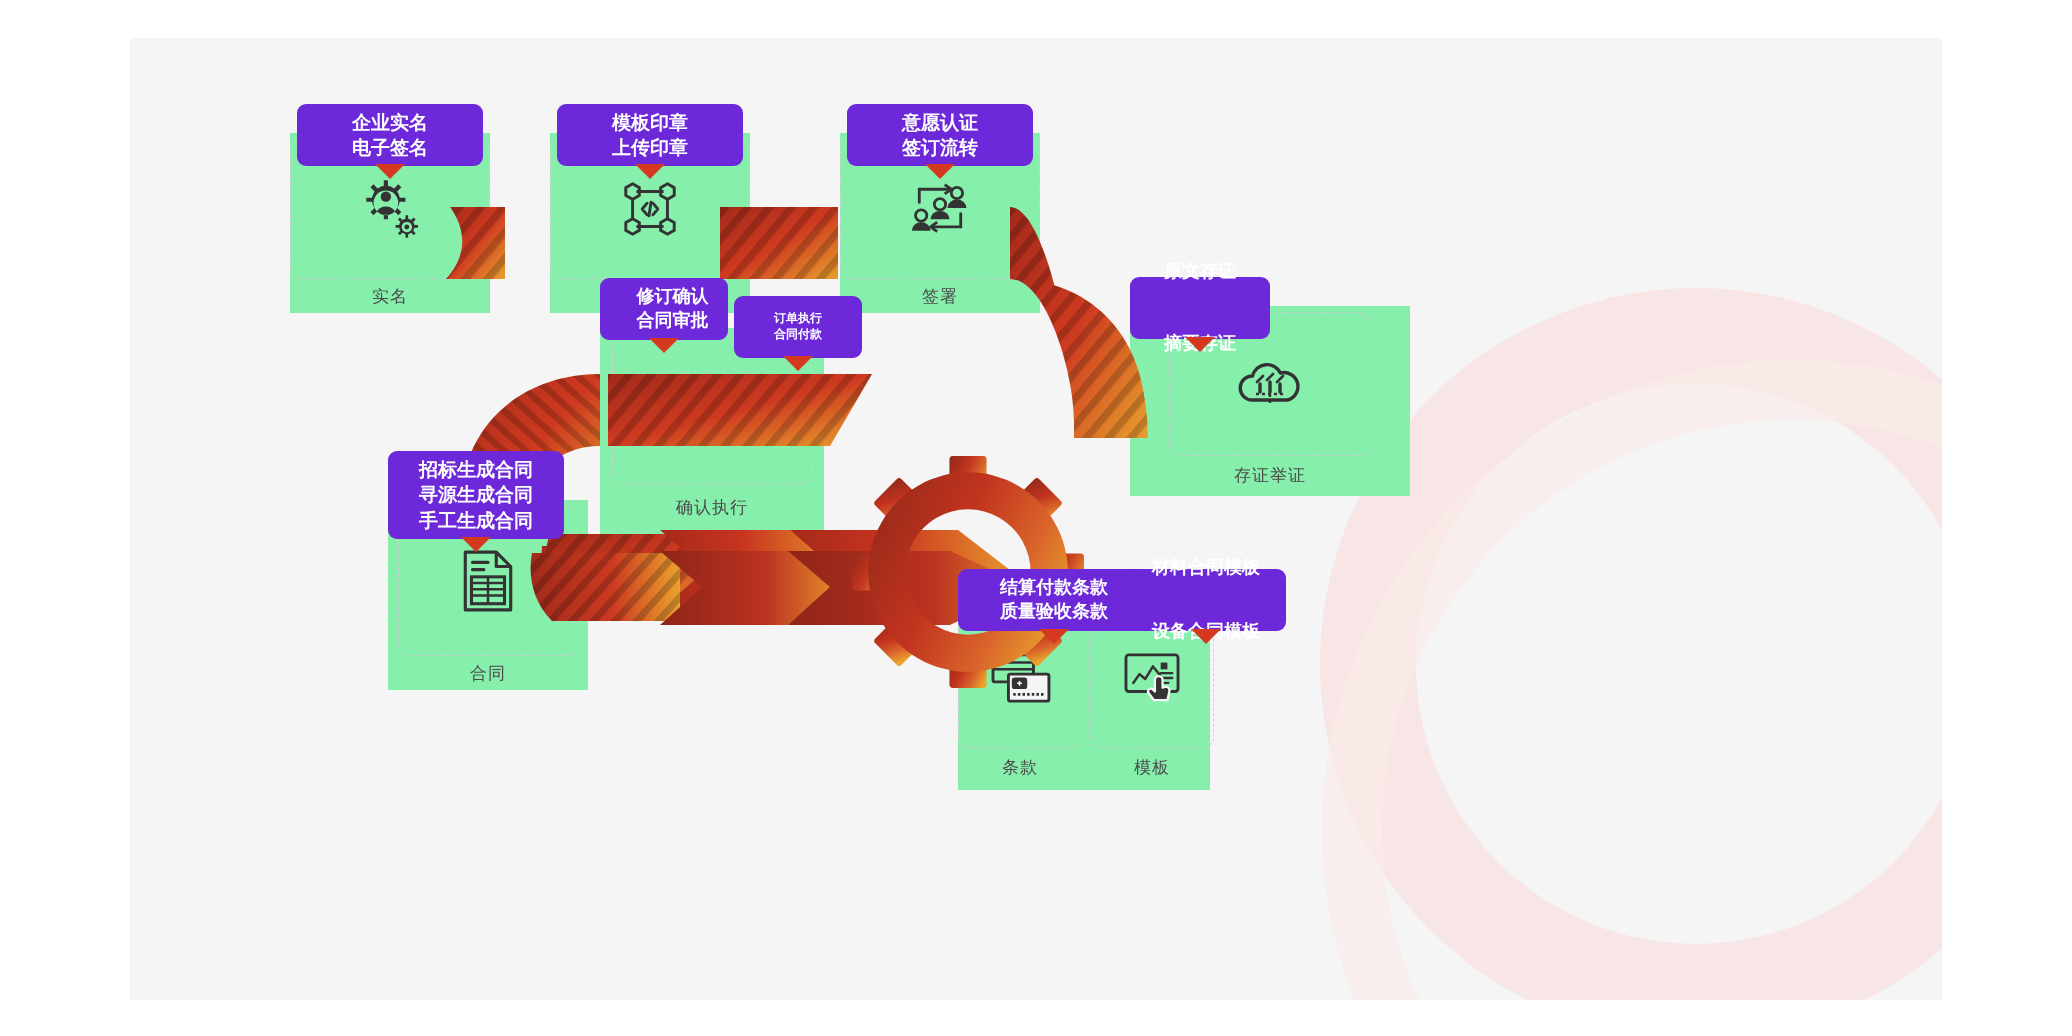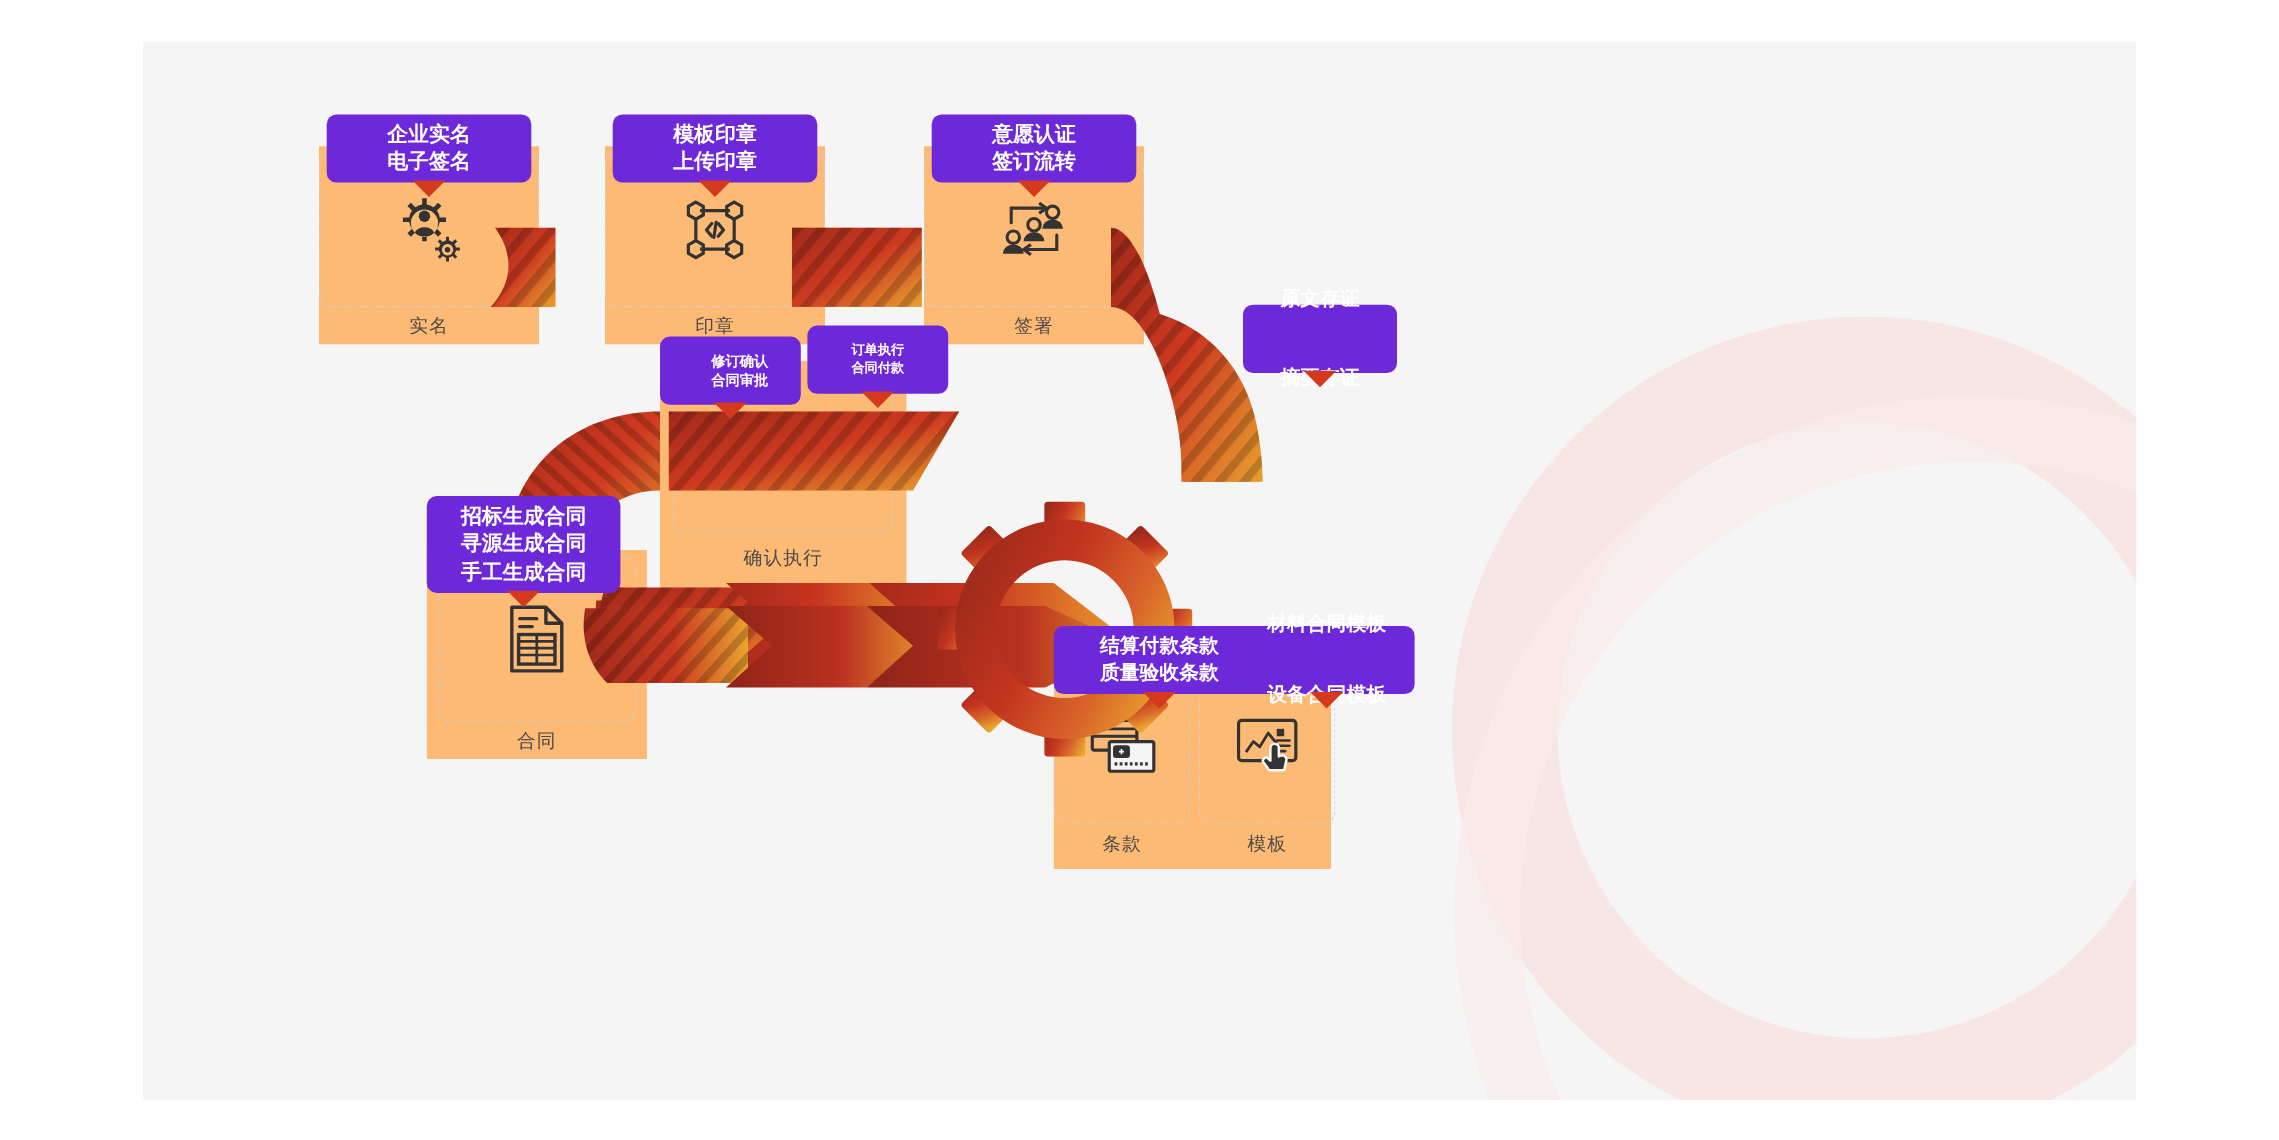--- a/index.html
+++ b/index.html
@@ -6,21 +6,21 @@
   body{width:2072px;height:1036px;font-family:"Liberation Sans","DejaVu Sans",sans-serif;overflow:hidden;}
   #stage{position:relative;width:2072px;height:1036px;background:#ffffff;}
   #canvas{position:absolute;left:130px;top:38px;width:1812px;height:962px;background:#f5f5f5;overflow:hidden;}
 
   
   .deco-ring{position:absolute;border-radius:50%;pointer-events:none;}
   .ring-a{width:560px;height:560px;right:-130px;bottom:-40px;border:96px solid #f7e3e2;opacity:.85;}
   .ring-b{width:820px;height:820px;right:-320px;bottom:-300px;border:60px solid #f9ebea;opacity:.7;}
 
   
-  .card{position:absolute;background:#fdba74;box-sizing:border-box;}
+  .card{position:absolute;background:#86efac;box-sizing:border-box;}
   .card .dashbox{position:absolute;border:1.6px dashed #cfcfcf;border-radius:10px;box-sizing:border-box;
                  display:flex;align-items:center;justify-content:center;}
   .card .caption{position:absolute;left:0;right:0;text-align:center;color:#4b4b4b;font-size:17px;letter-spacing:1px;}
   .ic{display:block;}
 
   
   .badge{position:absolute;background:#6d28d9;border-radius:9px;box-sizing:border-box;
          display:flex;flex-direction:column;align-items:center;justify-content:center;
          color:#fff;font-weight:bold;font-size:19px;line-height:1.33;padding:9px 14px 9px;z-index:6;
          text-align:center;white-space:nowrap;}
@@ -248,41 +248,52 @@
         </svg>
       </div>
       <div class="caption" style="top:152px;text-align:center;">签署</div>
     </div>
     <div class="badge" style="left:717px;top:66px;width:186px;height:62px;">
       <span>意愿认证</span>
       <span>签订流转</span>
       <div class="nub"></div>
     </div>
 
+    <div class="card" style="left:1000px;top:268px;width:280px;height:190px;">
+      <div class="dashbox" style="left:40px;top:6px;width:200px;height:144px;">
+        <svg class="ic" width="72" height="60" viewBox="0 0 72 60" fill="none" stroke="#333" stroke-width="3.4">
+          <path d="M18,46 a12,12 0 0 1 0.5,-24 a15,15 0 0 1 28,-3 a11,11 0 0 1 7,27 Z" stroke-linejoin="round"></path>
+          <path d="M26,38 L26,30 M36,38 L36,28 M46,38 L46,30" stroke-linecap="round"></path>
+          <path d="M23,28 L29,22 M33,26 L39,20 M43,28 L49,22" stroke-linecap="round" stroke-width="2.6"></path>
+          <path d="M22,40 L50,40 M36,40 L36,50" stroke-width="2.4" stroke-dasharray="3 3"></path>
+        </svg>
+      </div>
+      <div class="caption" style="top:158px;">存证举证</div>
+    </div>
     <div class="badge" style="left:1000px;top:239px;width:140px;height:62px;font-size:18px;gap:48px;">
       <span>原文存证</span>
       <span>摘要存证</span>
       <div class="nub"></div>
     </div>
 
     <div class="card" style="left:470px;top:290px;width:224px;height:210px;">
       <div class="dashbox" style="left:12px;top:6px;width:200px;height:150px;">
         <svg class="ic" width="70" height="64" viewBox="0 0 70 64" fill="none" stroke="#333" stroke-width="3">
           <circle cx="46" cy="22" r="10"></circle>
           <path d="M46,16 l0,12 M42,18 a4,3 0 0 1 8,0 a4,3 0 0 1 -8,4 a4,3 0 0 0 8,0" stroke-width="2.2"></path>
           <path d="M24,12 C32,6 42,6 50,10" stroke-linecap="round"></path>
           <path d="M26,20 C33,14 42,14 50,18" stroke-linecap="round"></path>
           <path d="M28,28 C34,23 42,23 49,26" stroke-linecap="round"></path>
           <path d="M8,42 L18,42 L18,58 L8,58 Z" stroke-linejoin="round"></path>
           <path d="M18,44 L36,44 a5,5 0 0 1 0,10 L28,54 M30,54 L56,48 a5,5 0 0 1 2,9 L30,62 L18,58" stroke-linejoin="round" stroke-linecap="round"></path>
         </svg>
       </div>
       <div class="caption" style="top:168px;">确认执行</div>
     </div>
-    <div class="badge" style="left:470px;top:268px;width:128px;height:62px;font-size:13px;padding-left:31px;">
+    <div class="badge" style="left:470px;top:240px;width:128px;height:62px;font-size:18px;padding-left:31px;">
       <span>修订确认</span>
       <span>合同审批</span>
       <div class="nub"></div>
     </div>
     <div class="badge" style="left:604px;top:258px;width:128px;height:62px;font-size:12px;">
       <span>订单执行</span>
       <span>合同付款</span>
       <div class="nub"></div>
     </div>
 

